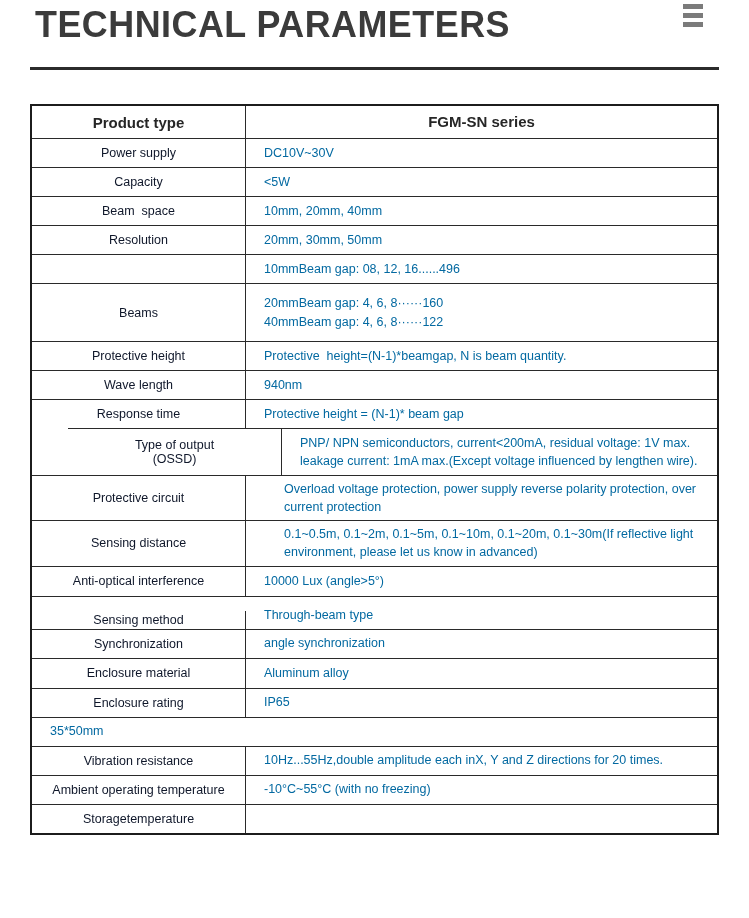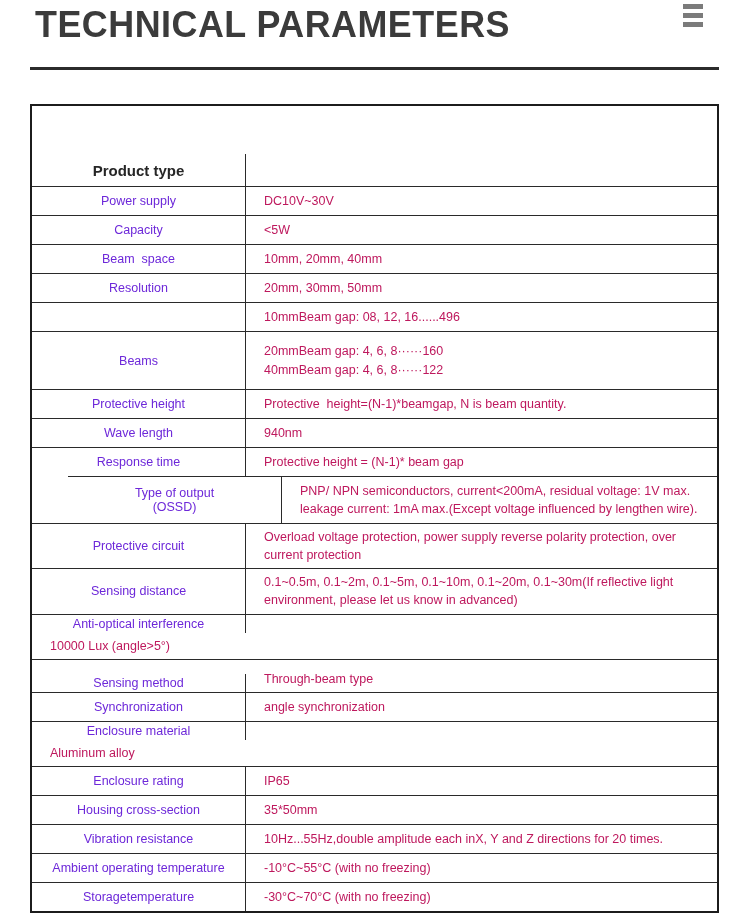--- a/index.html
+++ b/index.html
@@ -13,38 +13,38 @@
   .title { position: absolute; left: 35px; top: 4px; font-size: 37px; font-weight: bold;
            color: #3b3b3b; letter-spacing: 0.5px; transform: scaleX(0.97); transform-origin: left; }
   .menu-btn { position: absolute; right: 46px; top: 4px; width: 20px; cursor: pointer; }
   .menu-btn .bar { width: 20px; height: 5px; background: #7b7b7b; margin-bottom: 4px; }
   .menu-btn .bar:last-child { margin-bottom: 0; }
   .rule { position: absolute; left: 30px; right: 30px; bottom: 0; height: 3px; background: #2b2b2b; }
 
   
   .tbl { margin: 34px 30px 0 30px; border: 2px solid #1c1c1c; background: #fff; }
   .row { display: flex; border-top: 1px solid #2a2a2a; }
-  .row:first-child { border-top: none; margin-top: 48px; }
+  .row:first-child { border-top: none; }
   .cl { width: 214px; border-right: 1px solid #2a2a2a; display: flex; flex-direction: column;
         align-items: center; justify-content: center; text-align: center;
-        padding: 2px 8px; font-size: 12.5px; color: #6d28d9; white-space: pre-wrap; }
+        padding: 2px 8px; font-size: 12.5px; color: #0f172a; white-space: pre-wrap; }
   .cv { flex: 1; display: flex; flex-direction: column; justify-content: center;
-        padding: 4px 14px 4px 18px; font-size: 12.5px; color: #be185d;
+        padding: 4px 14px 4px 18px; font-size: 12.5px; color: #0369a1;
         line-height: 1.45; white-space: pre-wrap; }
   .cv .vline + .vline { }
 
   .hdr .cl { font-size: 15px; font-weight: bold; color: #262626; }
   .hdr .cv { font-size: 15px; font-weight: bold; color: #262626;
              align-items: center; text-align: center; padding: 0; }
 
   .h32 { min-height: 32px; }
   .h29 { min-height: 29px; }
-  .h30 { min-height: 30px; flex-direction: column; }
+  .h30 { min-height: 30px; }
   .h33 { min-height: 33px; align-items: flex-end; }
-  .h45 { min-height: 45px; }
+  .h45 { min-height: 45px; gap: 20px; }
   .h47 { min-height: 47px; margin-left: 36px; }
   .h58 { min-height: 58px; }
 </style>
 </head>
 <body>
 
 <div class="page">
 
   <div class="topbar">
     <div class="title">TECHNICAL PARAMETERS</div>
@@ -53,20 +53,21 @@
       <div class="bar"></div>
       <div class="bar"></div>
     </div>
     <div class="rule"></div>
   </div>
 
   <div class="tbl">
 
     <div class="row hdr h32">
       <div class="cl">Product type</div>
+      <div class="cv">FGM-SN series</div>
     </div>
 
     <div class="row h29">
       <div class="cl">Power supply</div>
       <div class="cv">DC10V~30V</div>
     </div>
 
     <div class="row h29">
       <div class="cl">Capacity</div>
       <div class="cv">&lt;5W</div>
@@ -147,34 +148,32 @@
       <div class="cl">Enclosure material</div>
       <div class="cv">Aluminum alloy</div>
     </div>
 
     <div class="row h29">
       <div class="cl">Enclosure rating</div>
       <div class="cv">IP65</div>
     </div>
 
     <div class="row h29">
-      <div class="cl">Housing cross-section</div>
       <div class="cv">35*50mm</div>
     </div>
 
     <div class="row h29">
       <div class="cl">Vibration resistance</div>
       <div class="cv">10Hz...55Hz,double amplitude each inX, Y and Z directions for 20 times.</div>
     </div>
 
     <div class="row h29">
       <div class="cl">Ambient operating temperature</div>
       <div class="cv">-10°C~55°C (with no freezing)</div>
     </div>
 
     <div class="row h29">
       <div class="cl">Storagetemperature</div>
-      <div class="cv">-30°C~70°C (with no freezing)</div>
     </div>
 
 
   </div>
 </div>
 
 </body></html>

